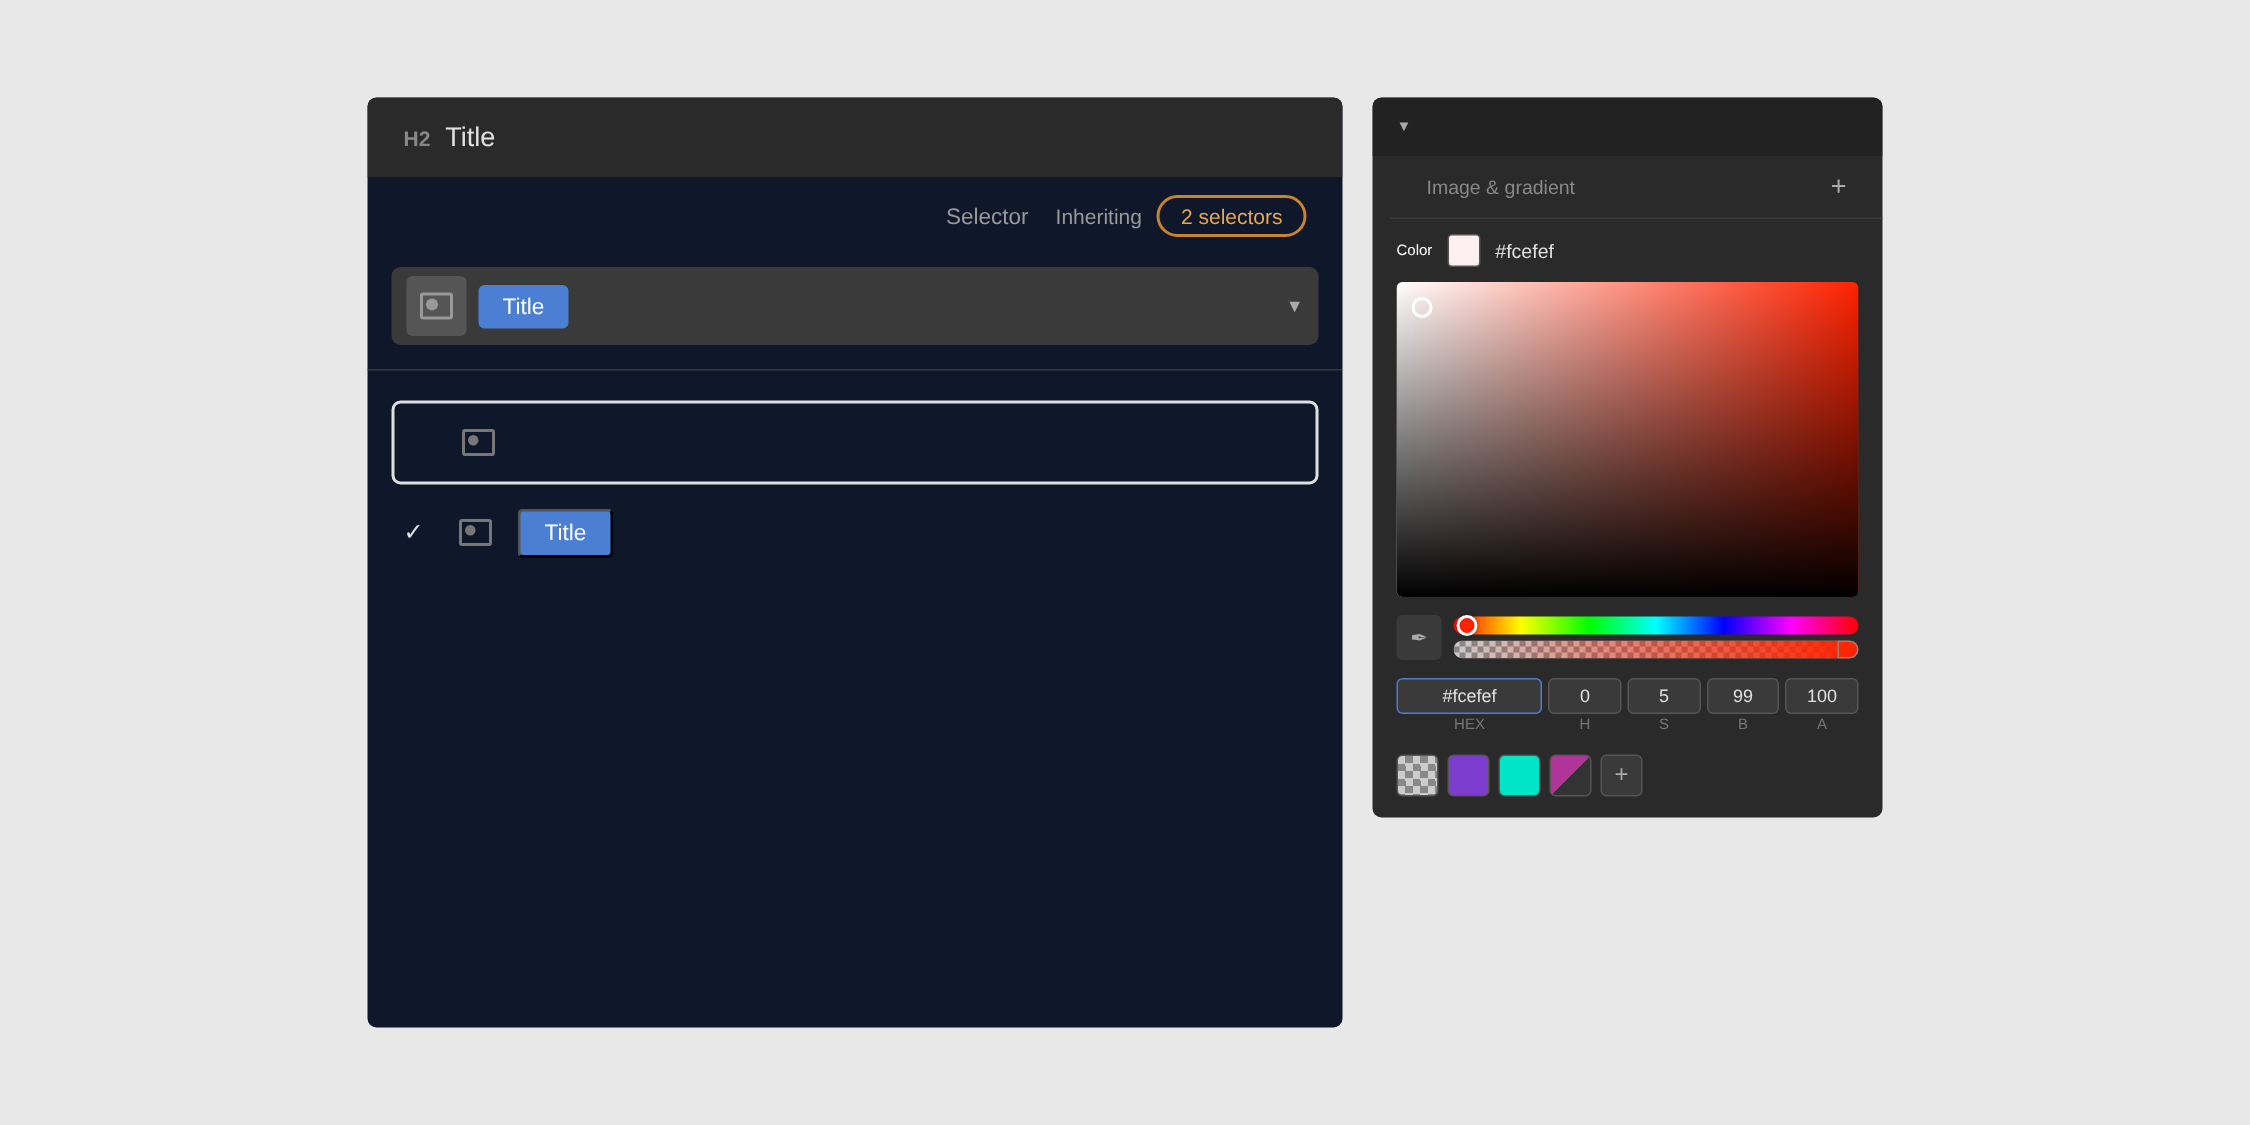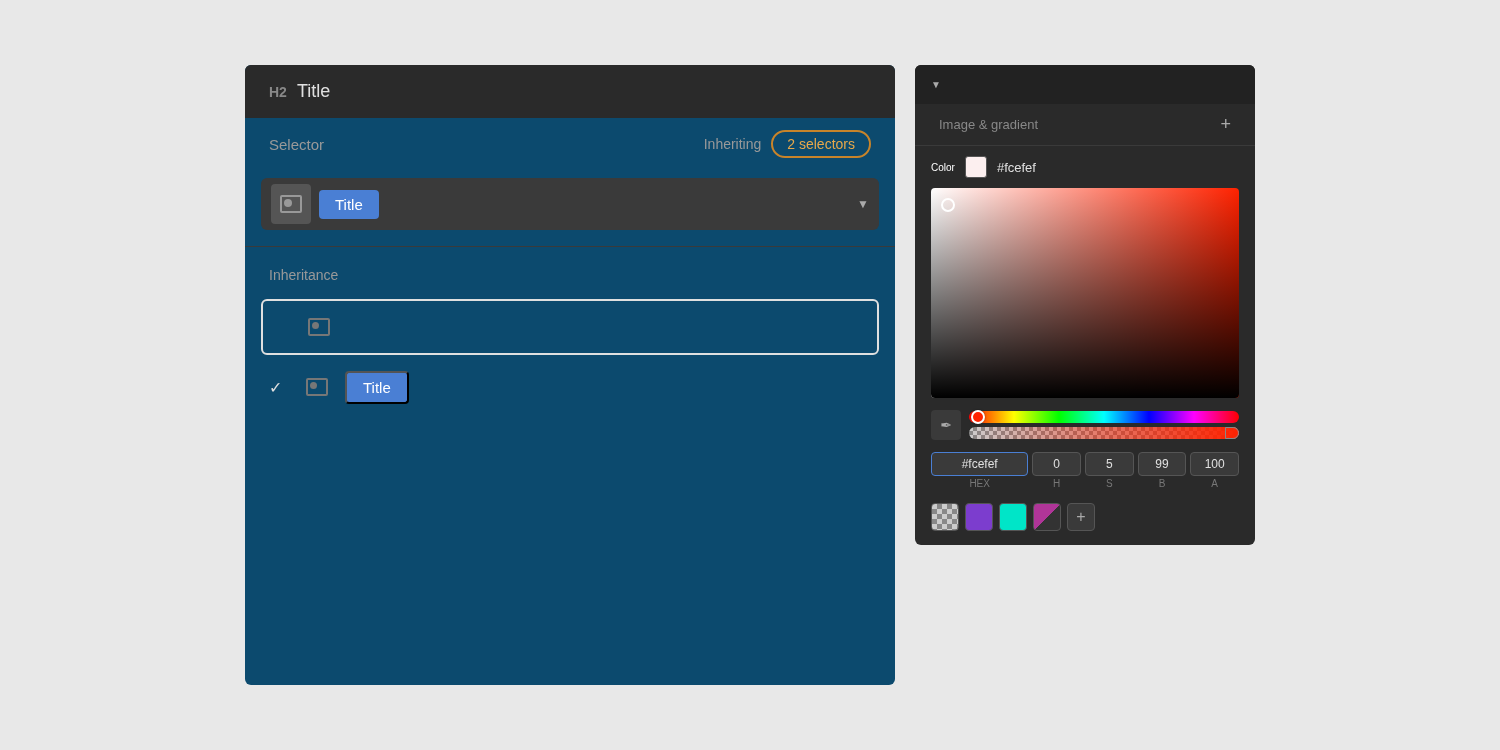--- a/index.html
+++ b/index.html
@@ -15,21 +15,21 @@
 
     .ui-container {
       display: flex;
       gap: 20px;
       align-items: flex-start;
     }
 
     
     .left-panel {
       width: 650px;
-      background: #0c4a6e;
+      background: #0f172a;
       border-radius: 6px;
       overflow: hidden;
       min-height: 620px;
     }
 
     .panel-header {
       display: flex;
       align-items: center;
       gap: 10px;
       padding: 16px 24px;
@@ -44,21 +44,21 @@
 
     .panel-title {
       color: #e0e0e0;
       font-size: 18px;
       font-weight: 500;
     }
 
     .selector-row {
       display: flex;
       align-items: center;
-      justify-content: space-between;
+      justify-content: flex-end;
       padding: 12px 24px 20px;
     }
 
     .selector-label {
       color: #999;
       font-size: 15px;
     }
 
     .selector-right {
       display: flex;
@@ -243,20 +243,21 @@
       font-weight: 500;
       flex: 1;
     }
 
     .img-gradient-row {
       display: flex;
       align-items: center;
       justify-content: space-between;
       padding: 10px 24px;
       border-bottom: 1px solid #3a3a3a;
+      margin-left: 12px;
     }
 
     .img-gradient-label {
       color: #888;
       font-size: 13px;
     }
 
     .plus-btn {
       color: #aaa;
       font-size: 18px;
@@ -524,21 +525,20 @@
     <div class="selector-picker">
       <div class="selector-icon-box">
         <div class="selector-icon-inner"></div>
       </div>
       <button class="selector-name-btn">Title</button>
       <div class="selector-spacer"></div>
       <span class="chevron-down">▼</span>
     </div>
 
     <div class="inheritance-section">
-      <div class="inheritance-title">Inheritance</div>
 
       <div class="inheritance-item selected">
         <span class="check-icon" style="visibility:hidden;">✓</span>
         <div class="inh-icon-box">
           <div class="inh-icon-inner"></div>
         </div>
       </div>
 
 
       <div class="inheritance-item">

